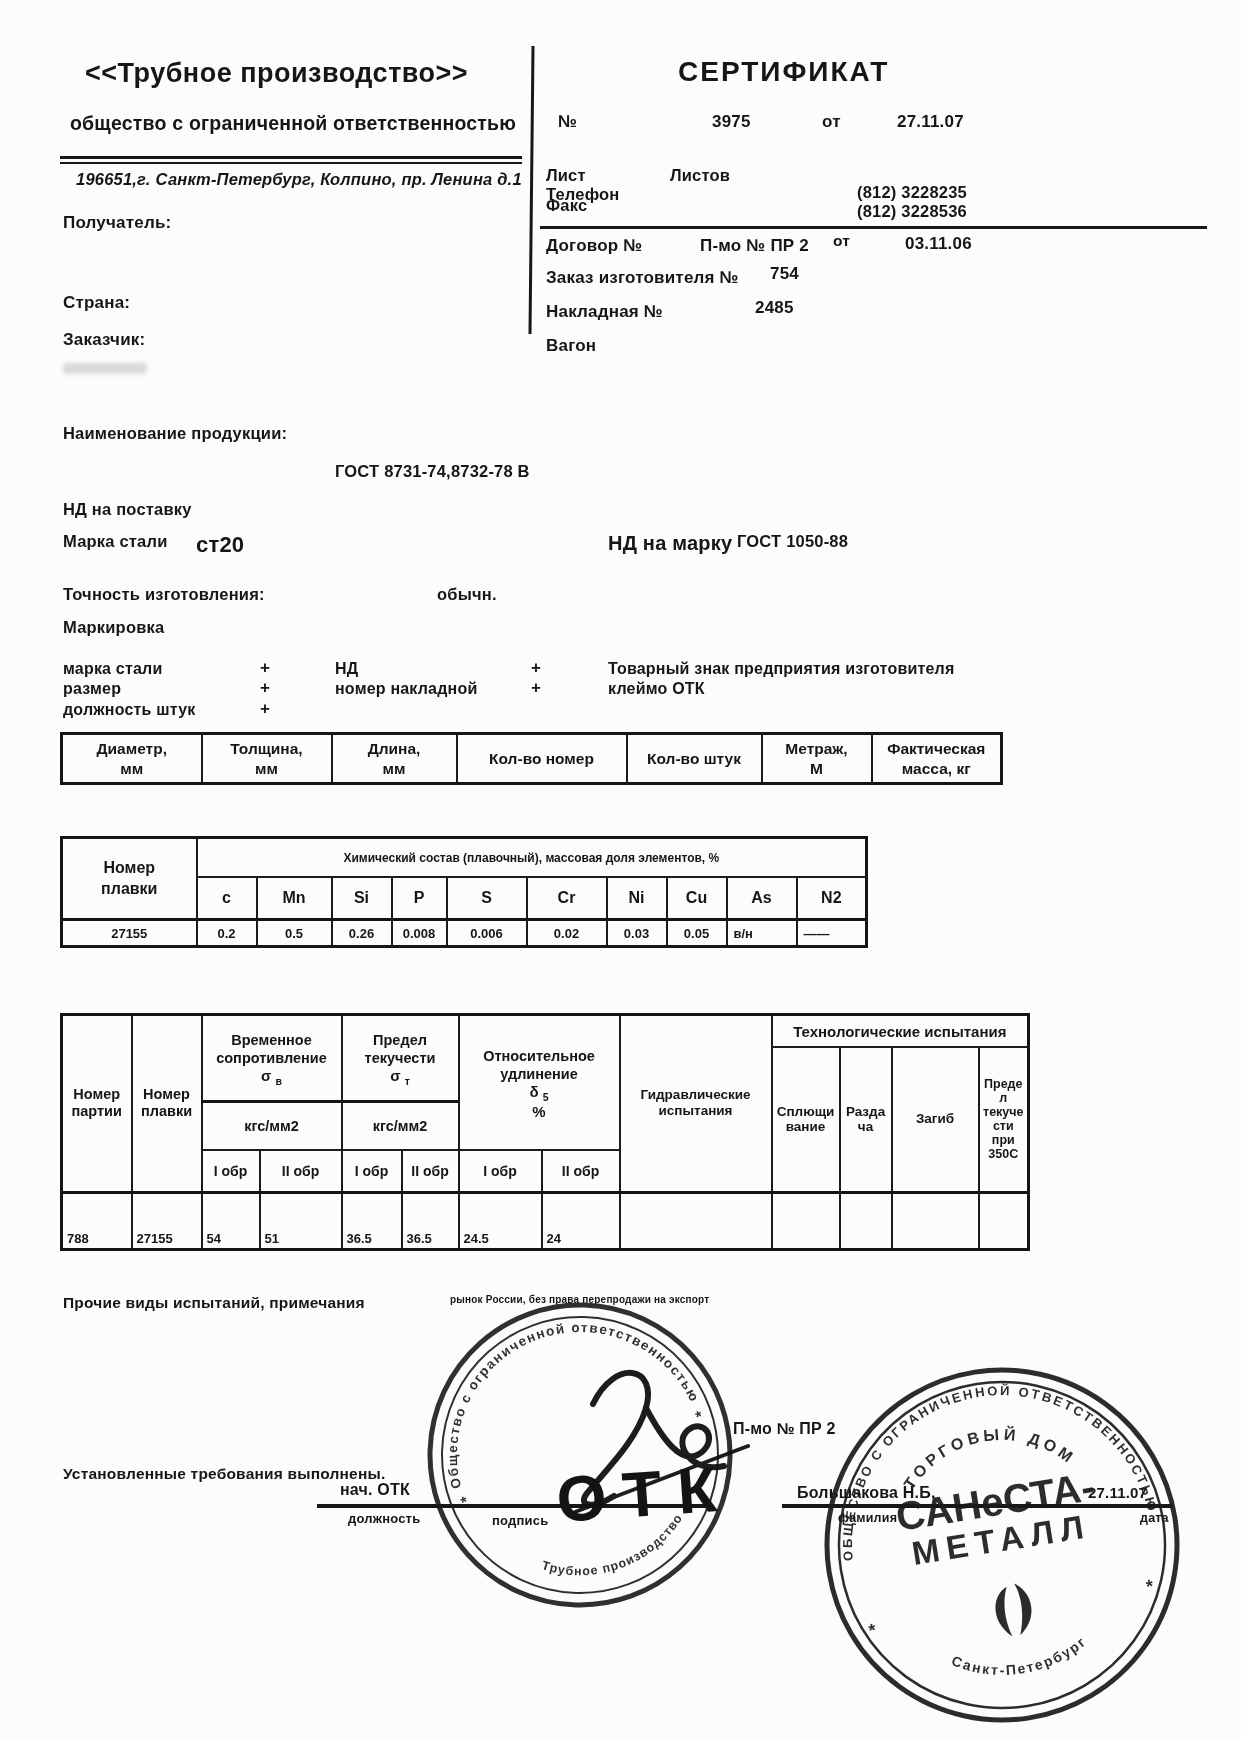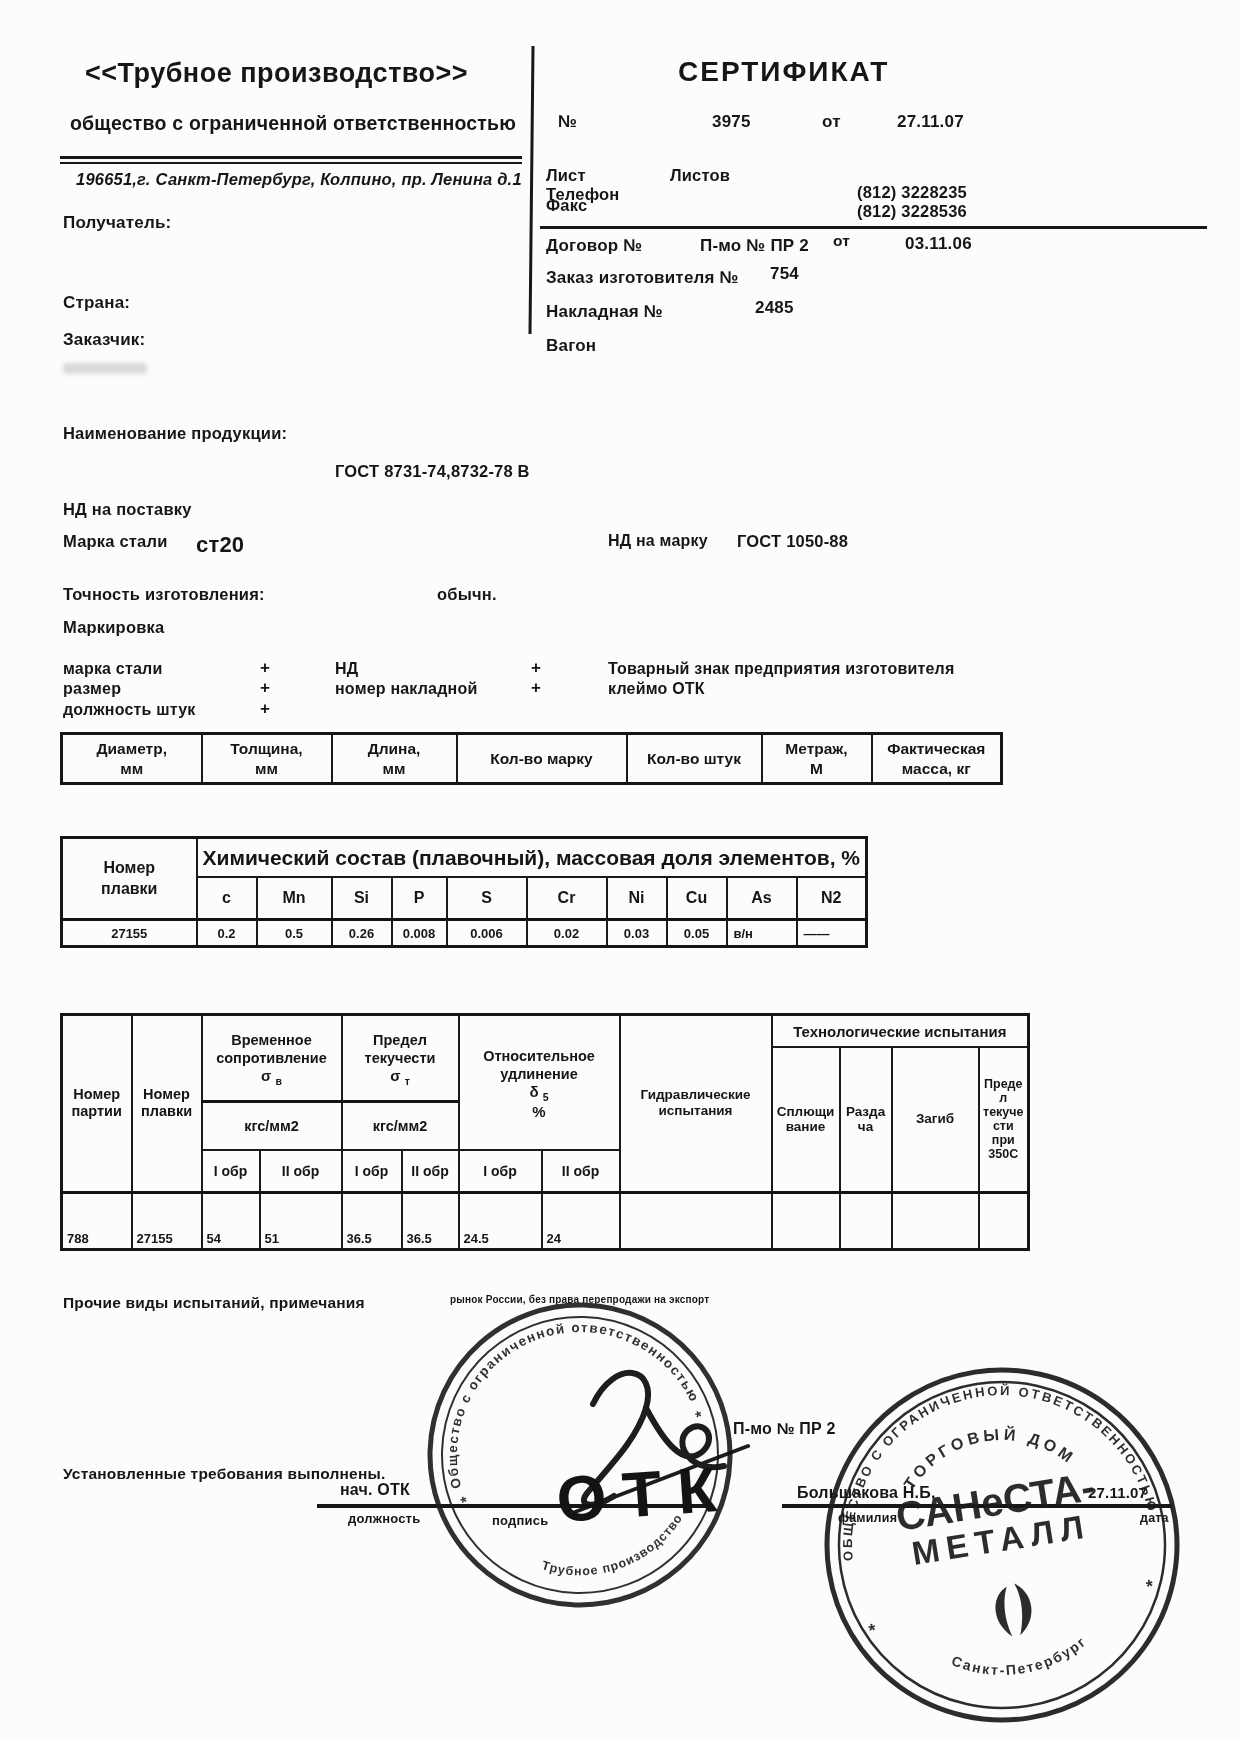--- a/index.html
+++ b/index.html
@@ -13,21 +13,21 @@
 
   table{position:absolute;border-collapse:collapse;table-layout:fixed;border:3px solid #151515}
   td{border:2px solid #1b1b1b;font-weight:700;text-align:center;vertical-align:middle;
      padding:0;color:#161616;overflow:hidden}
 
   #dims-table{left:60px;top:732px;width:940px}
   #dims-table td.h{height:47px;font-size:15.5px;line-height:1.25}
   #dims-table td.v{height:22px;font-size:13.5px;border-top:4px solid #141414}
 
   #chem-table{left:60px;top:836px;width:805px}
-  #chem-table td.title{height:37px;font-size:21px}
+  #chem-table td.title{height:37px;font-size:12px}
   #chem-table td.heat{font-size:16px;line-height:1.3}
   #chem-table td.el{height:40px;font-size:16px}
   #chem-table td.cv{height:24px;font-size:13px;border-top:3px solid #141414}
   #chem-table td.left{text-align:left;padding-left:6px}
 
   #mech-table{left:60px;top:1013px;width:967px}
   #mech-table td{font-size:14.5px}
   #mech-table td.techtitle{height:30px;font-size:15px}
   #mech-table td.names{font-size:14.5px;line-height:1.2}
   #mech-table .grp{display:flex;flex-direction:column;justify-content:space-between;
@@ -85,21 +85,21 @@
   <div class="t" style="left:546px;top:302px;font-size:17px">Накладная №</div>
   <div class="t" style="left:755px;top:298px;font-size:17px">2485</div>
 
   <div class="t" style="left:546px;top:336px;font-size:17px">Вагон</div>
 
   <div class="t" style="left:63px;top:424px;font-size:16.5px">Наименование продукции:</div>
   <div class="t" style="left:335px;top:462px;font-size:16.5px">ГОСТ 8731-74,8732-78 В</div>
   <div class="t" style="left:63px;top:500px;font-size:16.5px">НД на поставку</div>
   <div class="t" style="left:63px;top:532px;font-size:16.5px">Марка стали</div>
   <div class="t" style="left:196px;top:532px;font-size:22px">ст20</div>
-  <div class="t" style="left:608px;top:532px;font-size:16px">НД на марку</div>
+  <div class="t" style="left:608px;top:532px;font-size:20px">НД на марку</div>
   <div class="t" style="left:737px;top:532px;font-size:16.5px">ГОСТ 1050-88</div>
   <div class="t" style="left:63px;top:585px;font-size:16.5px">Точность изготовления:</div>
   <div class="t" style="left:437px;top:585px;font-size:16.5px">обычн.</div>
   <div class="t" style="left:63px;top:618px;font-size:16.5px">Маркировка</div>
 
   <div class="t" style="left:63px;top:660px;font-size:16px">марка стали</div>
   <div class="t" style="left:260px;top:658px;font-size:17px">+</div>
   <div class="t" style="left:335px;top:660px;font-size:16px">НД</div>
   <div class="t" style="left:531px;top:658px;font-size:17px">+</div>
   <div class="t" style="left:608px;top:660px;font-size:16px">Товарный знак предприятия изготовителя</div>
@@ -124,21 +124,21 @@
         <col style="width:130px">
       </colgroup>
     <tbody>
         <tr>
       <td class="h pre">Диаметр,
 мм</td>
       <td class="h pre">Толщина,
 мм</td>
       <td class="h pre">Длина,
 мм</td>
-      <td class="h pre">Кол-во марку</td>
+      <td class="h pre">Кол-во номер</td>
       <td class="h pre">Кол-во штук</td>
       <td class="h pre">Метраж,
 М</td>
       <td class="h pre">Фактическая
 масса, кг</td>
     </tr>
   </tbody>
     </table>
 
   <table id="chem-table">

